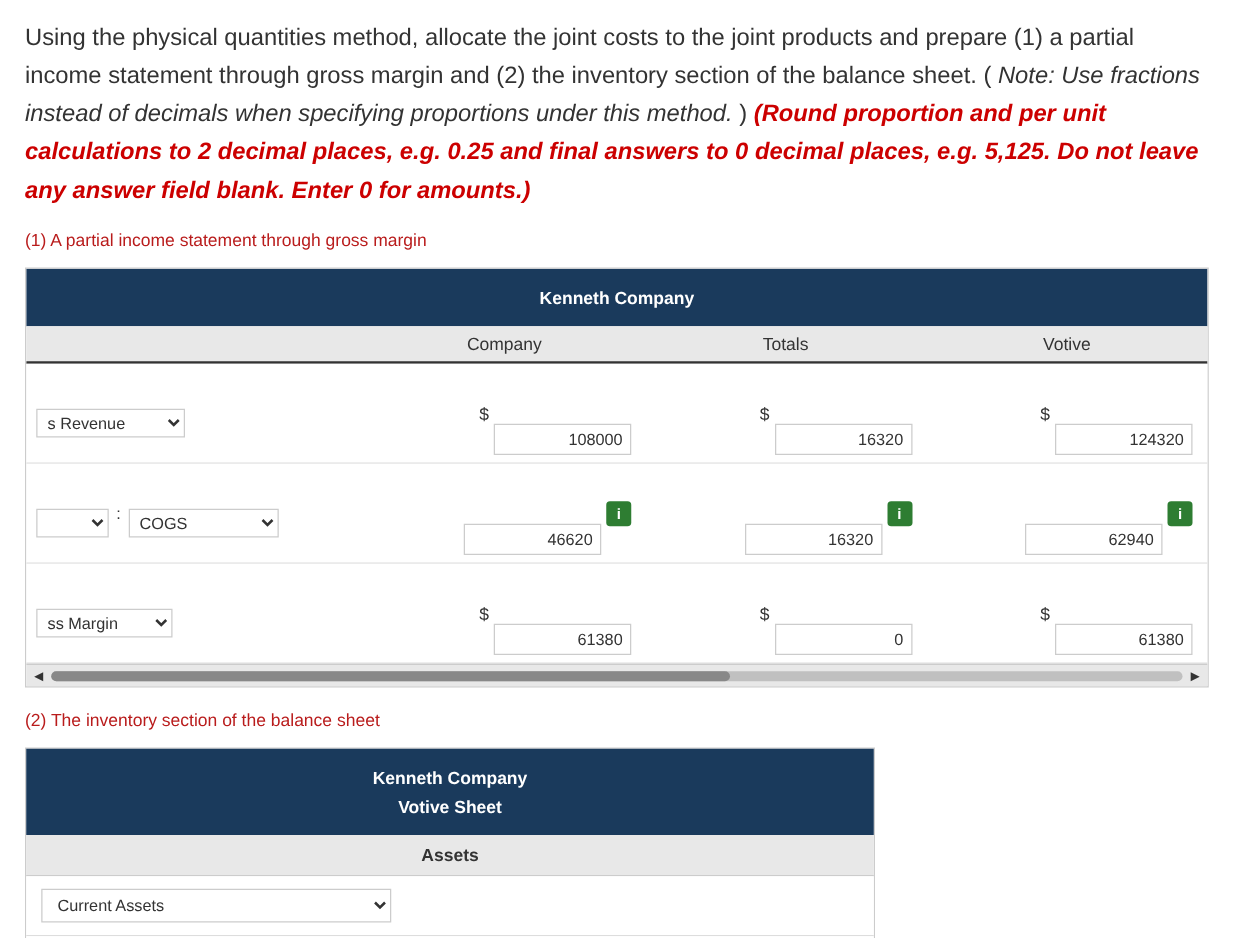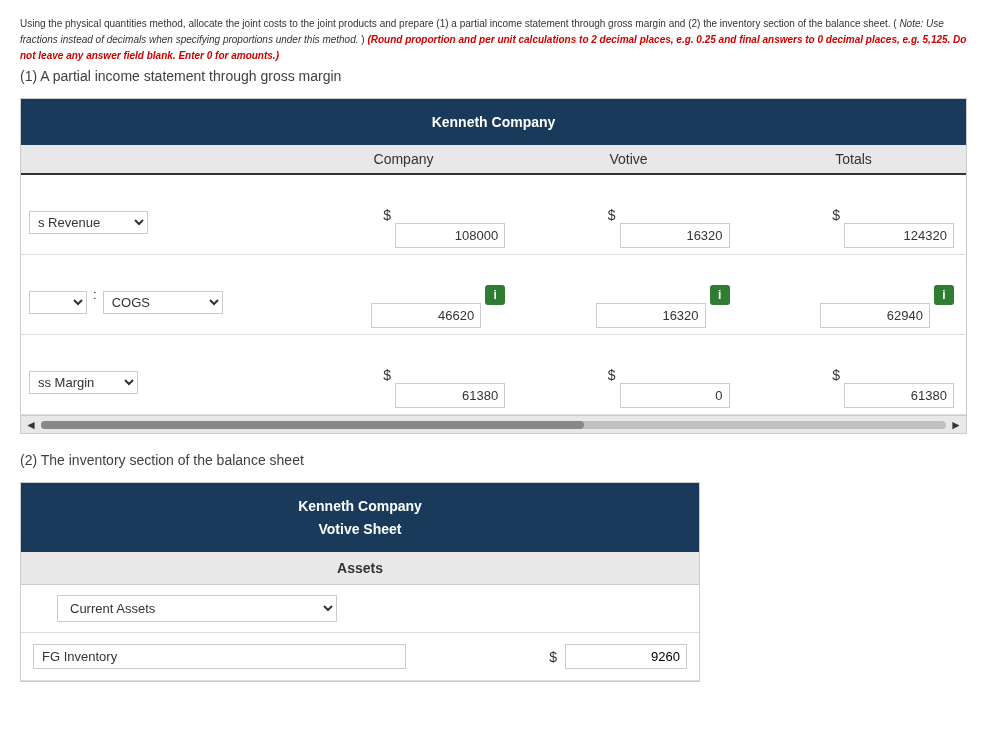--- a/index.html
+++ b/index.html
@@ -4,32 +4,32 @@
   <style>
     * { box-sizing: border-box; margin: 0; padding: 0; }
     body {
       font-family: Arial, sans-serif;
       font-size: 14px;
       background: #fff;
       color: #333;
       padding: 16px 20px;
     }
     .intro-text {
-      font-size: 10px;
+      font-size: 19px;
       line-height: 1.6;
-      margin-bottom: 4px;
+      margin-bottom: 16px;
       color: #333;
     }
     .intro-text .red-bold {
       color: #cc0000;
       font-weight: bold;
       font-style: italic;
     }
     .section-heading {
-      color: #404040;
+      color: #b91c1c;
       font-size: 14px;
       margin-bottom: 14px;
     }
     
     .table-wrapper {
       border: 1px solid #ccc;
       overflow-x: auto;
       margin-bottom: 18px;
     }
     
@@ -202,21 +202,20 @@
       color: #333;
     }
     .balance-select {
       border: 1px solid #ccc;
       padding: 4px 8px;
       font-size: 13px;
       width: 280px;
       background: #fff;
       color: #333;
       cursor: pointer;
-      margin-left: 24px;
     }
     .balance-dollar {
       font-size: 14px;
       margin-left: auto;
     }
     .balance-value-input {
       border: 1px solid #ccc;
       padding: 4px 6px;
       font-size: 13px;
       text-align: right;
@@ -241,22 +240,22 @@
 
 <div class="table-wrapper">
 
   <div class="table-header">
     <div>Kenneth Company</div>
   </div>
 
   <div class="col-header-row">
     <div class="col-label first"></div>
     <div class="col-label">Company</div>
+    <div class="col-label">Totals</div>
     <div class="col-label">Votive</div>
-    <div class="col-label">Totals</div>
   </div>
 
   <div class="data-row">
     <div class="row-label-cell">
       <select>
         <option>s Revenue</option>
         <option>Sales Revenue</option>
         <option>Revenue</option>
       </select>
     </div>

